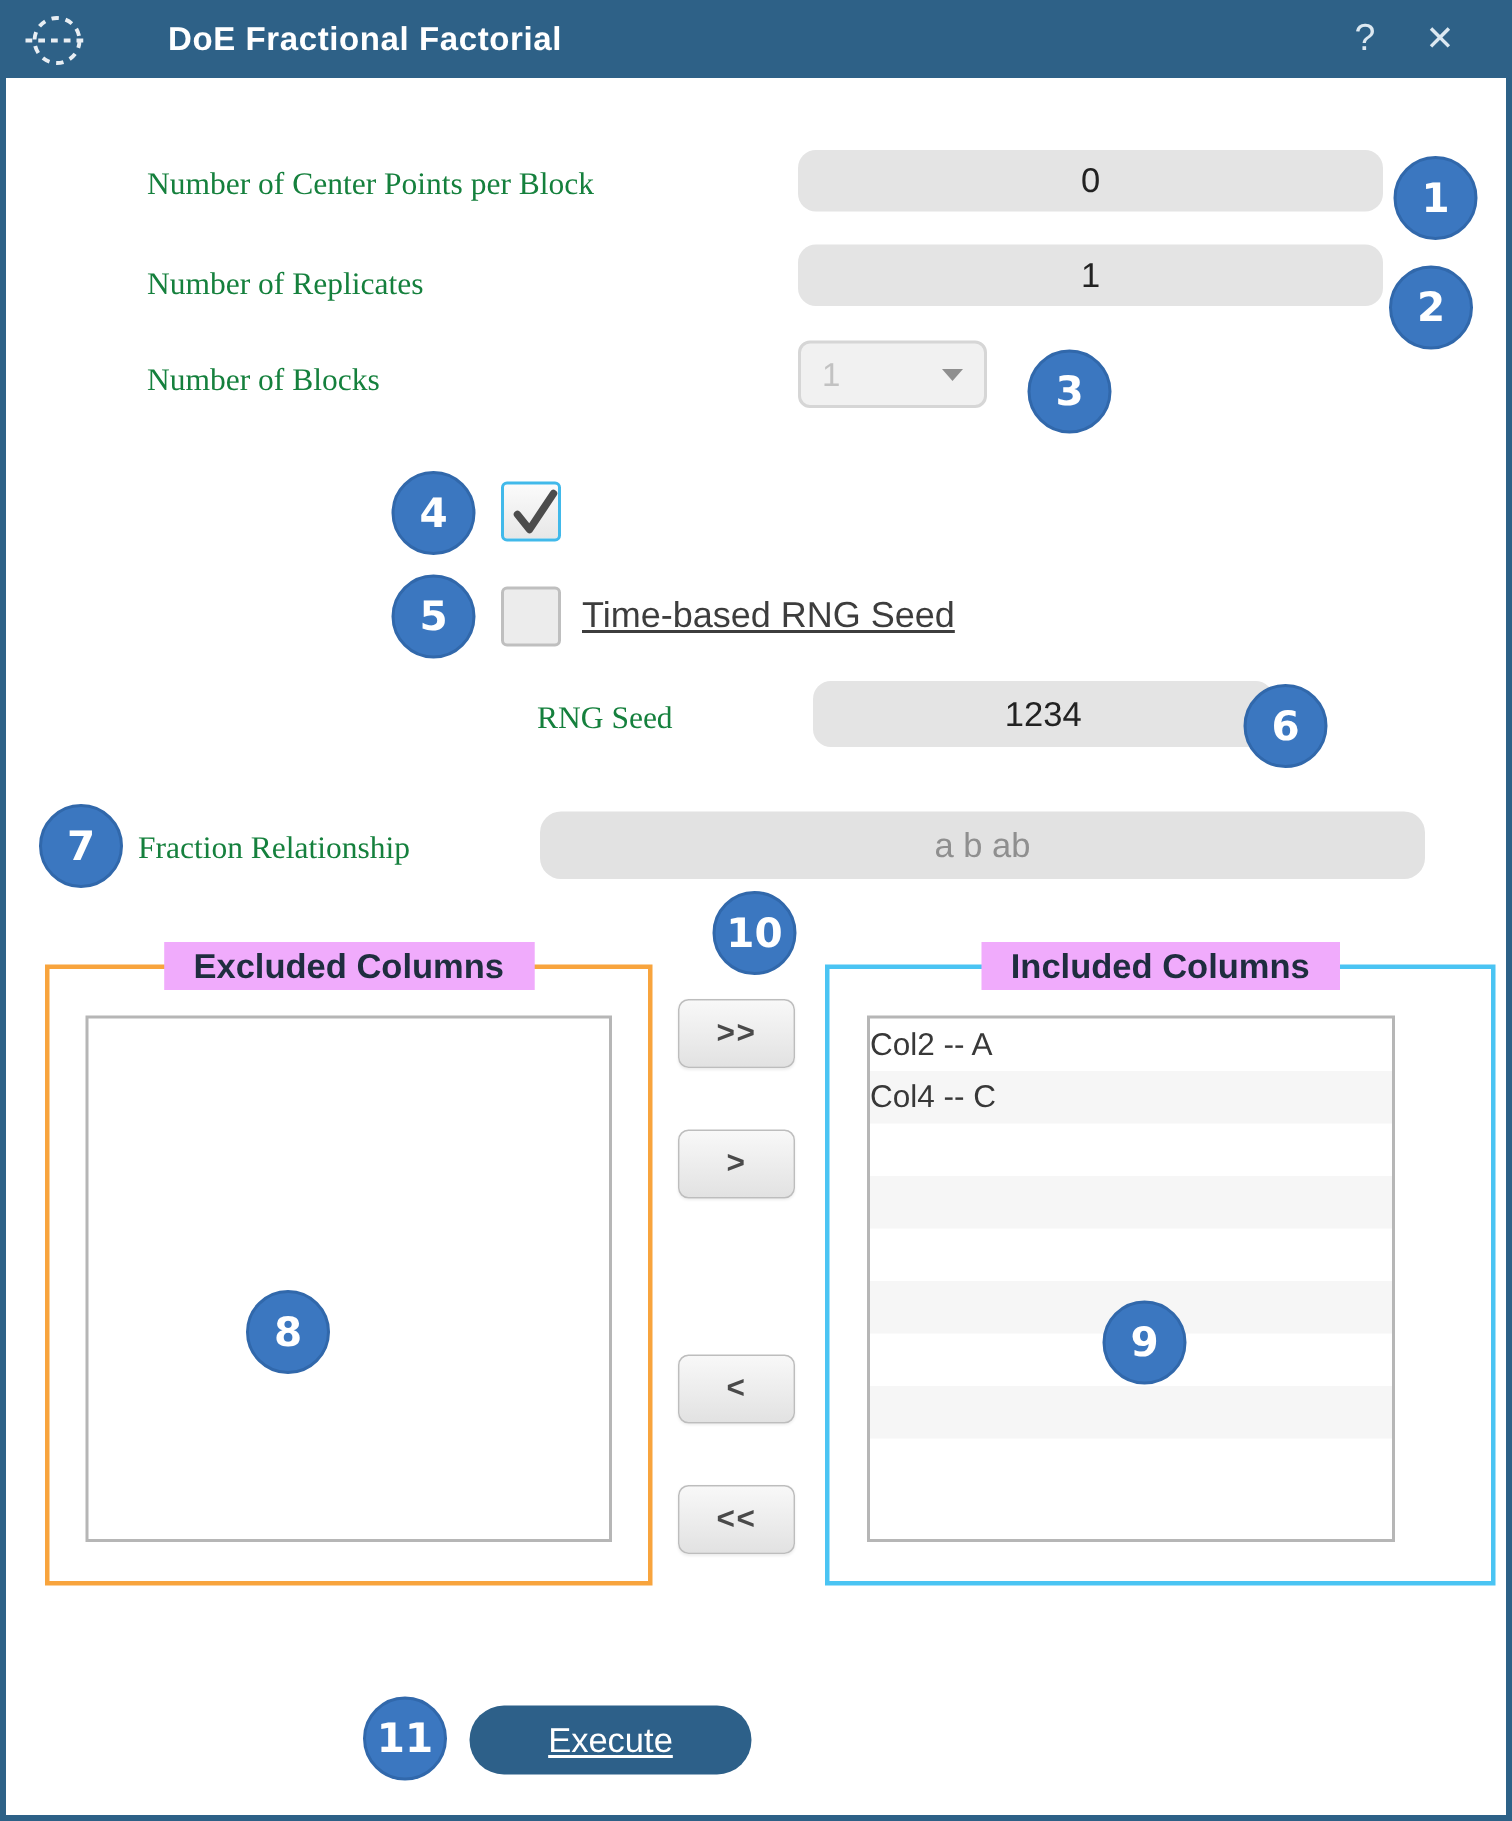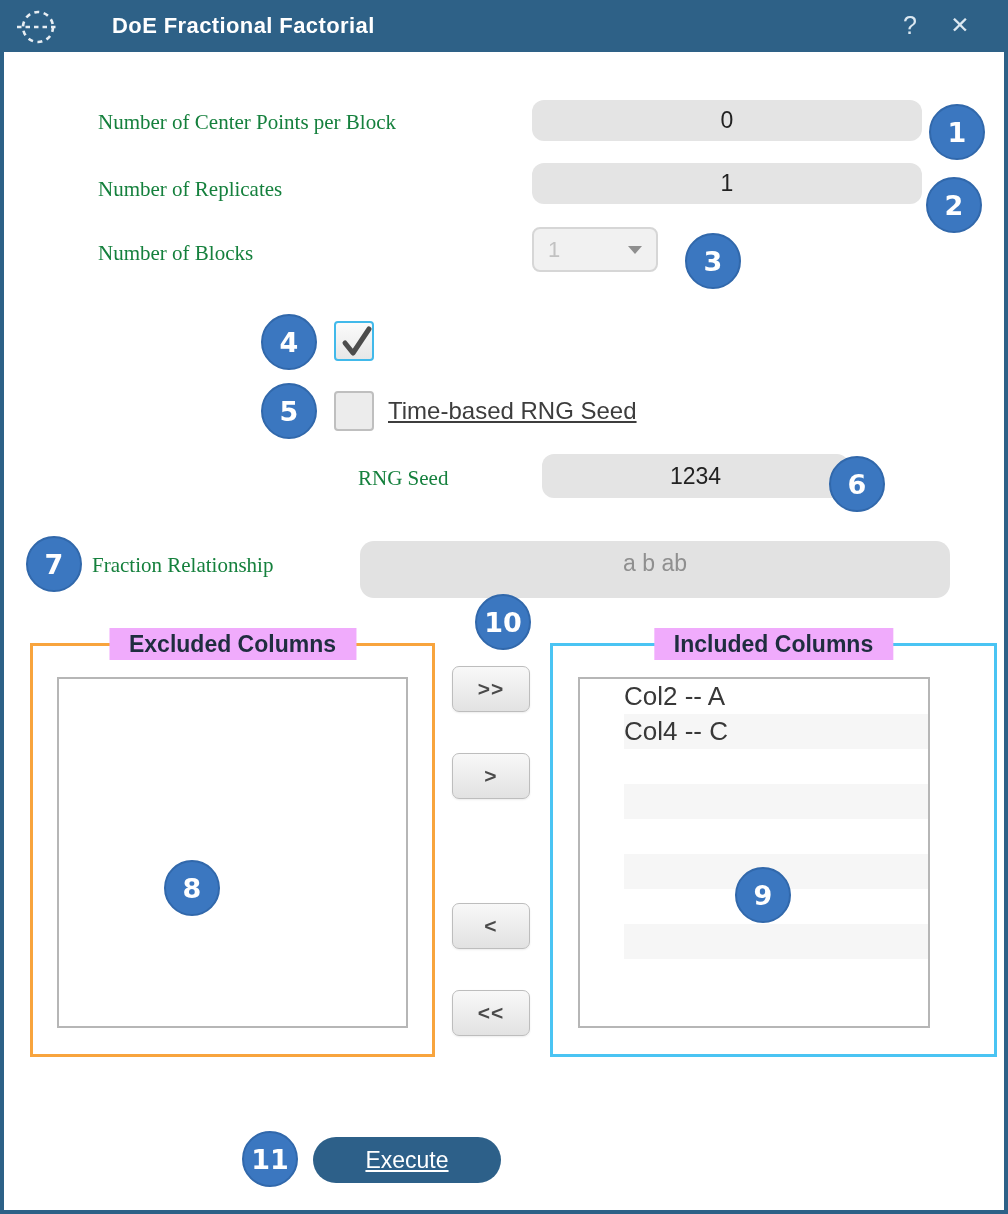--- a/index.html
+++ b/index.html
@@ -76,21 +76,21 @@
   .group-title {
     position:absolute; top:-18px; left:50%; transform:translateX(-50%);
     background:#f0abfc; padding:0 20px; white-space:nowrap;
     color:#1f2d3f; font-size:23px; line-height:32px; font-weight:bold;
   }
   .listbox {
     position:absolute; background:#ffffff; border:2px solid #b6b6b6;
     width:351px; height:351px; overflow:hidden;
   }
   .list-row { width:100%; height:35px; line-height:35px; padding-left:0;
-    font-size:26px; color:#383838;margin-left:44px; }
+    font-size:21px; color:#383838; }
   .list-row:nth-child(even) { background:#f6f6f6; }
 
   
   .transfer-btn {
     position:absolute; left:452px; width:78px; height:46px;
     background:linear-gradient(#f8f8f8,#e2e2e2); border:1px solid #bdbdbd;
     border-radius:7px; color:#4a4a4a; font-size:21px; font-weight:bold;
     text-align:center; line-height:44px; letter-spacing:1px;
     box-shadow:0 1px 2px rgba(0,0,0,0.08);
   }
@@ -141,21 +141,21 @@
   <div class="badge" style="left:261px; top:383px;">5</div>
   <div class="checkbox unchecked" style="left:334px; top:391px;"></div>
   <div class="checkbox-label" style="left:388px; top:397px;text-decoration:underline;">Time-based RNG Seed</div>
 
   <div class="form-label" style="left:358px; top:466px;">RNG Seed</div>
   <div class="text-input" style="left:497px; top:454px; width:307px; height:44px; line-height:44px;margin-left:45px;">1234</div>
   <div class="badge" style="left:829px; top:456px;">6</div>
 
   <div class="badge" style="left:26px; top:536px;">7</div>
   <div class="form-label" style="left:92px; top:553px;">Fraction Relationship</div>
-  <div class="text-input disabled" style="left:360px; top:541px; width:590px; height:57px; line-height:45px; border-radius:14px; background:#e2e2e2;">a b ab</div>
+  <div class="text-input disabled" style="left:360px; top:541px; width:590px; height:45px; line-height:45px; border-radius:14px; background:#e2e2e2;">a b ab</div>
 
   <div class="badge" style="left:475px; top:594px;">10</div>
 
   <div class="group-frame orange" style="left:30px; top:643px;">
     <div class="group-title">Excluded Columns</div>
   </div>
   <div class="listbox" style="left:57px; top:677px;"></div>
   <div class="badge" style="left:164px; top:860px;">8</div>
 
   <div class="transfer-btn" style="top:666px;">&gt;&gt;</div>

